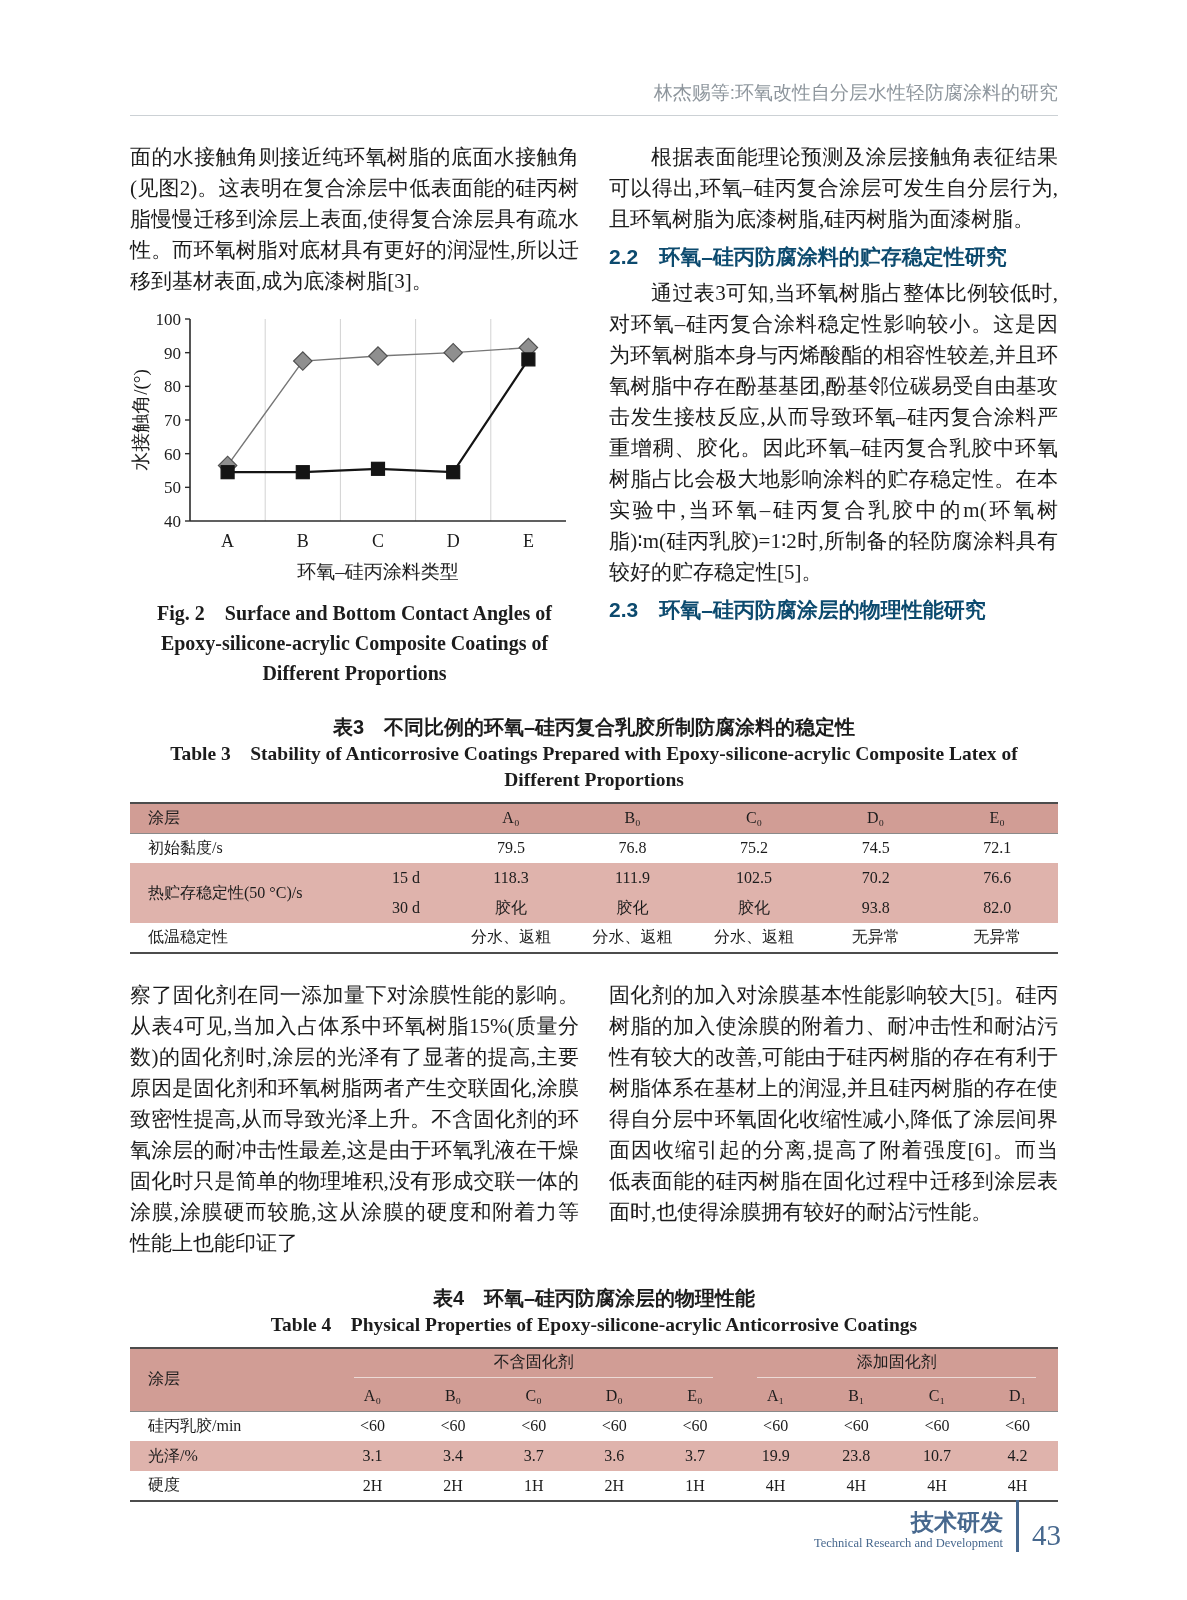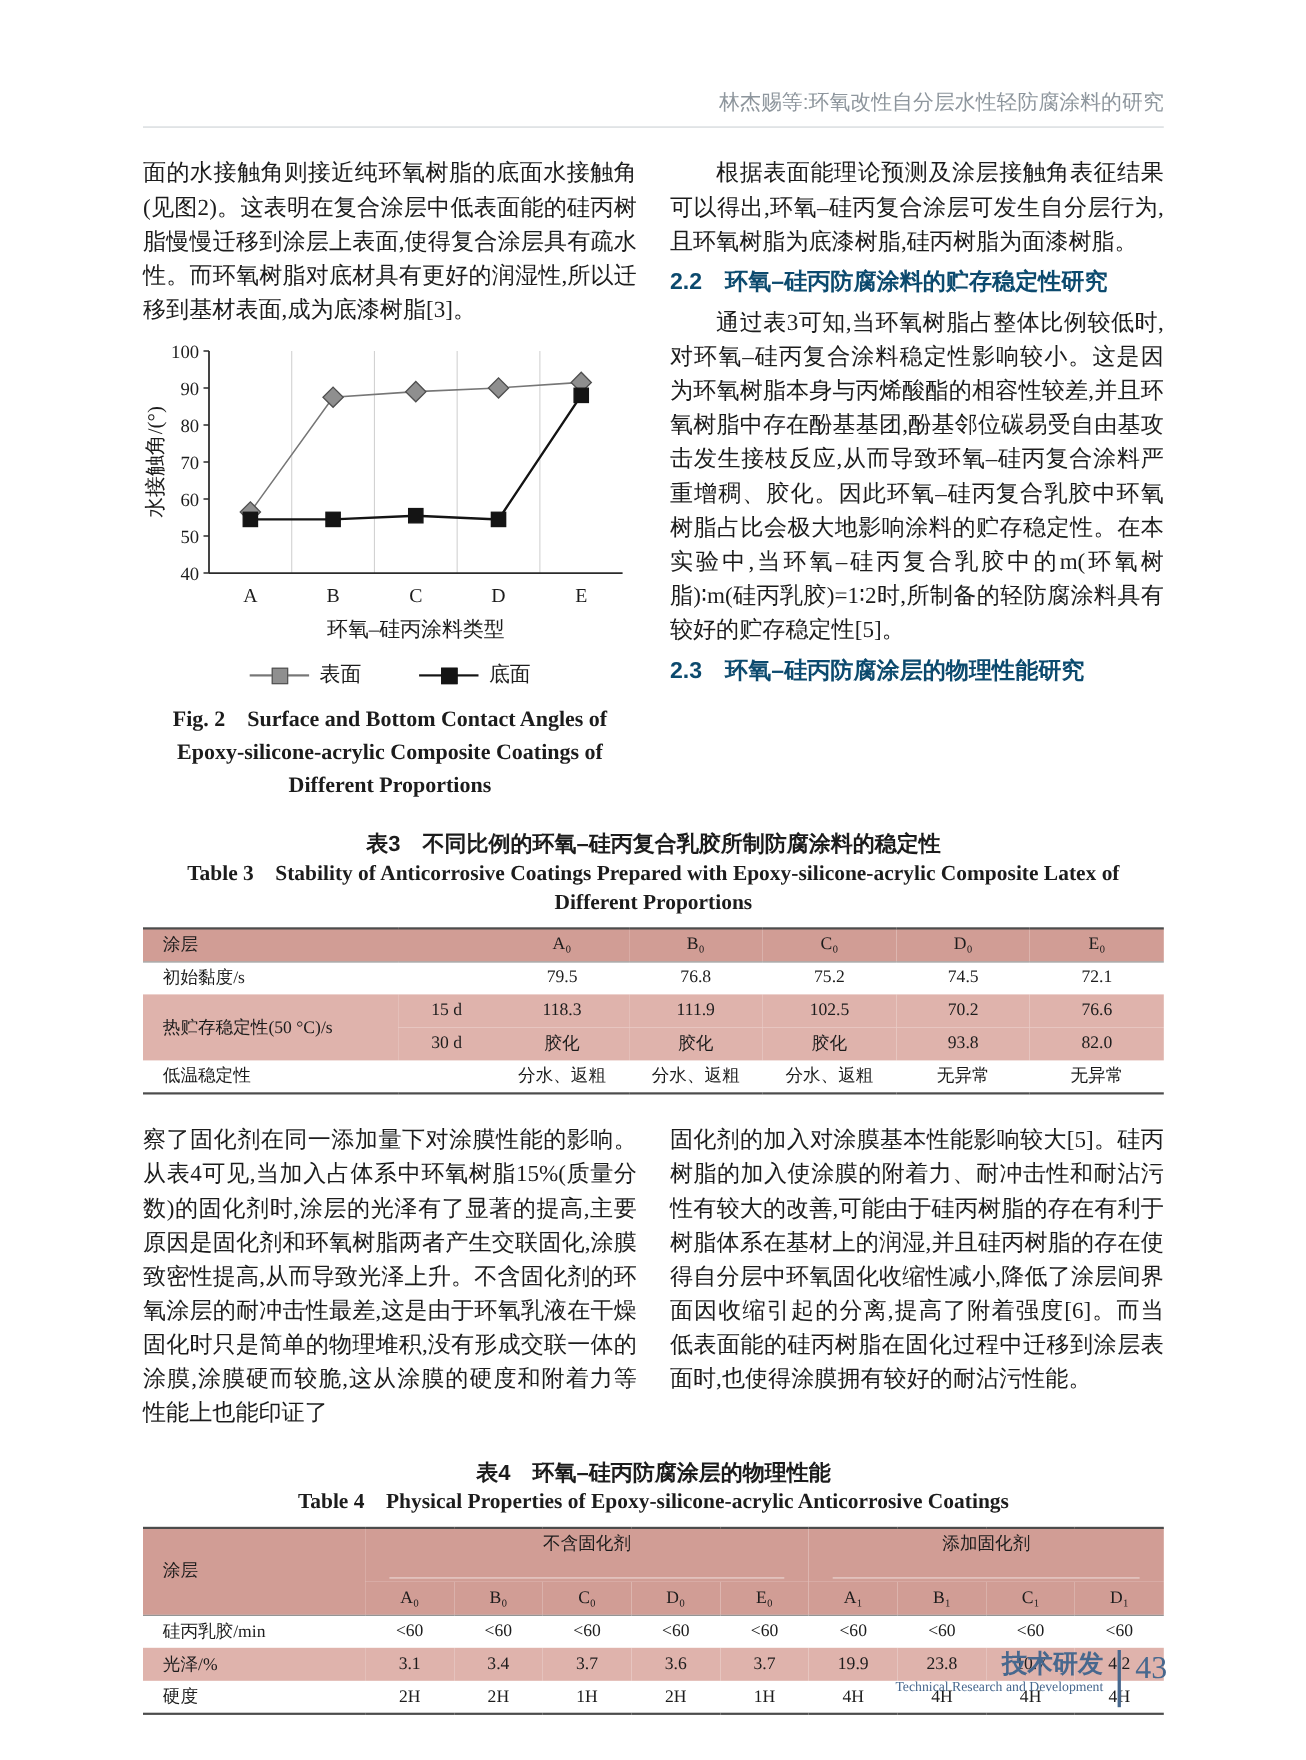--- a/index.html
+++ b/index.html
@@ -69,25 +69,25 @@
     border-bottom:2px solid #4c4c4c;
   }
   table.data-table thead{border-bottom:1px solid #8a8a8a;}
   table.data-table th, table.data-table td{
     font-weight:normal;text-align:center;padding:3px 4px;height:30px;
     box-sizing:border-box;vertical-align:middle;
   }
   table.data-table .label-cell{text-align:left;padding-left:18px;}
   .hdr-bg{background:#d19d95;}
   .stripe-bg{background:#dfb3ac;}
-  .group-label{padding-bottom:20px;border-bottom:1px solid #ecdad6;margin:0 18px;}
+  .group-label{padding-bottom:4px;border-bottom:1px solid #ecdad6;margin:0 18px;}
   
   .footer{
     position:absolute;right:126px;bottom:48px;
-    display:flex;align-items:flex-start;gap:13px;color:#47688e;
+    display:flex;align-items:flex-end;gap:13px;color:#47688e;
   }
   .footer-left{text-align:right;}
   .footer-cn{font-family:"Liberation Sans","DejaVu Sans",sans-serif;font-weight:bold;font-size:23px;line-height:25px;}
   .footer-en{font-size:12.5px;line-height:17px;}
   .footer-divider{width:3px;height:52px;background:#47688e;}
   .footer-page{font-size:29px;}
 </style>
 </head>
 <body>
 
@@ -134,34 +134,20 @@
               <rect x="241.5" y="38.53333333333333" width="13" height="13" fill="#8f8f8f" stroke="#4f4f4f" stroke-width="1.2" transform="rotate(45 248 45.03333333333333)"></rect>
               <rect x="316.7" y="35.16666666666666" width="13" height="13" fill="#8f8f8f" stroke="#4f4f4f" stroke-width="1.2" transform="rotate(45 323.2 41.66666666666666)"></rect>
               <rect x="391.90000000000003" y="30.116666666666674" width="13" height="13" fill="#8f8f8f" stroke="#4f4f4f" stroke-width="1.2" transform="rotate(45 398.40000000000003 36.616666666666674)"></rect>
               <polyline points="97.6,161.18333333333334 172.8,161.18333333333334 248,157.81666666666666 323.2,161.18333333333334 398.40000000000003,48.39999999999998" fill="none" stroke="#141414" stroke-width="2.2"></polyline>
               <rect x="91.1" y="154.68333333333334" width="13" height="13" fill="#141414" stroke="#141414" stroke-width="1.2"></rect>
               <rect x="166.3" y="154.68333333333334" width="13" height="13" fill="#141414" stroke="#141414" stroke-width="1.2"></rect>
               <rect x="241.5" y="151.31666666666666" width="13" height="13" fill="#141414" stroke="#141414" stroke-width="1.2"></rect>
               <rect x="316.7" y="154.68333333333334" width="13" height="13" fill="#141414" stroke="#141414" stroke-width="1.2"></rect>
               <rect x="391.90000000000003" y="41.89999999999998" width="13" height="13" fill="#141414" stroke="#141414" stroke-width="1.2"></rect>
             </svg></div>
-        <div class="legend-row" id="legend-slot">
-            <div class="legend-item">
-              <span class="legend-line" style="background: rgb(118, 118, 118);">
-                <span class="legend-marker" style="background: rgb(143, 143, 143); border: 1px solid rgb(79, 79, 79);"></span>
-              </span>
-              <span>表面</span>
-            </div>
-            <div class="legend-item">
-              <span class="legend-line" style="background: rgb(20, 20, 20);">
-                <span class="legend-marker" style="background: rgb(20, 20, 20); border: 1px solid rgb(20, 20, 20);"></span>
-              </span>
-              <span>底面</span>
-            </div>
-          </div>
       </div>
 
       <div class="fig-caption-en">Fig. 2　Surface and Bottom Contact Angles of Epoxy-silicone-acrylic Composite Coatings of Different Proportions</div>
     </div>
 
     <div class="col">
       <p class="para indent">根据表面能理论预测及涂层接触角表征结果可以得出,环氧–硅丙复合涂层可发生自分层行为,且环氧树脂为底漆树脂,硅丙树脂为面漆树脂。</p>
       <div class="sec-heading">2.2　环氧–硅丙防腐涂料的贮存稳定性研究</div>
       <p class="para indent">通过表3可知,当环氧树脂占整体比例较低时,对环氧–硅丙复合涂料稳定性影响较小。这是因为环氧树脂本身与丙烯酸酯的相容性较差,并且环氧树脂中存在酚基基团,酚基邻位碳易受自由基攻击发生接枝反应,从而导致环氧–硅丙复合涂料严重增稠、胶化。因此环氧–硅丙复合乳胶中环氧树脂占比会极大地影响涂料的贮存稳定性。在本实验中,当环氧–硅丙复合乳胶中的m(环氧树脂)∶m(硅丙乳胶)=1∶2时,所制备的轻防腐涂料具有较好的贮存稳定性[5]。</p>
       <div class="sec-heading">2.3　环氧–硅丙防腐涂层的物理性能研究</div>

